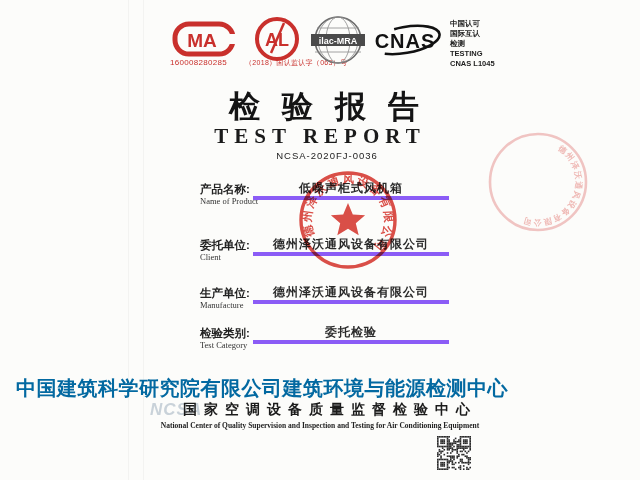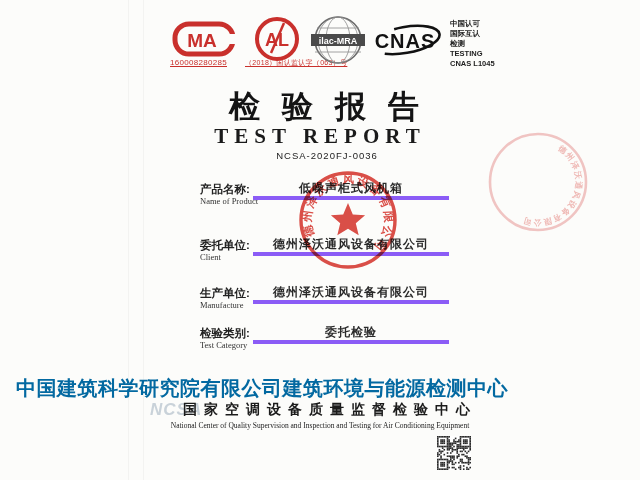--- a/index.html
+++ b/index.html
@@ -5,40 +5,40 @@
   html,body{margin:0;padding:0;}
   #page{
     position:relative;width:640px;height:480px;overflow:hidden;
     background:#fcfcfa;
     font-family:"Liberation Sans","DejaVu Sans",sans-serif;
     color:#1f1f1f;
   }
   .abs{position:absolute;}
   .fold{position:absolute;top:0;bottom:0;width:1px;background:rgba(0,0,0,0.035);}
   
-  .logo-caption{position:absolute;color:#c9302c;font-size:8px;letter-spacing:.3px;white-space:nowrap;text-decoration:underline;}
+  .logo-caption{position:absolute;color:#c9302c;font-size:8px;letter-spacing:.3px;white-space:nowrap;}
   .accred{position:absolute;left:450px;top:19px;font-size:7.5px;line-height:10px;font-weight:700;color:#222;}
   
   .title-cn{position:absolute;top:86px;left:0;width:640px;text-align:center;
     font-size:31px;font-weight:700;letter-spacing:22px;padding-left:30px;box-sizing:border-box;color:#141414;}
   .title-en{position:absolute;top:124px;left:0;width:640px;text-align:center;
     font-family:"Liberation Serif","DejaVu Serif",serif;font-size:21px;font-weight:600;letter-spacing:6px;color:#1a1a1a;}
   .report-no{position:absolute;top:150px;left:0;width:640px;text-align:center;
     font-family:Liberation Sans, sans-serif;font-size:9.5px;letter-spacing:1px;color:#222;margin-left:7px;}
   
   .row{position:absolute;left:0;top:0;width:640px;}
   .lcn{position:absolute;left:200px;top:0;font-size:11.5px;font-weight:600;color:#222;}
   .len{position:absolute;left:200px;top:14px;font-family:"Liberation Serif","DejaVu Serif",serif;font-size:8.5px;color:#333;}
   .val-wrap{position:absolute;left:253px;top:-4px;width:196px;height:18px;text-align:center;border-bottom:4px solid #8b5cf6;}
   .val{font-size:12px;font-weight:600;color:#2a2a2a;letter-spacing:1px;white-space:nowrap;}
   
   .f1{position:absolute;top:375px;left:0;width:524px;text-align:center;font-size:20px;font-weight:700;color:#0369a1;letter-spacing:.5px;}
   .f2{position:absolute;top:392px;left:0;width:640px;text-align:center;font-family:"Liberation Serif","DejaVu Serif",serif;font-size:8px;font-weight:700;color:#222;}
   .f3{position:absolute;top:401px;left:0;width:640px;text-align:center;font-size:14px;font-weight:700;letter-spacing:7px;padding-left:20px;box-sizing:border-box;color:#1b1b1b;}
-  .f4{position:absolute;top:421px;left:0;width:640px;text-align:center;font-family:"Liberation Serif","DejaVu Serif",serif;font-size:7.5px;font-weight:400;color:#222;}
+  .f4{position:absolute;top:421px;left:0;width:640px;text-align:center;font-family:"Liberation Serif","DejaVu Serif",serif;font-size:7.5px;font-weight:700;color:#222;}
   .ncsa{position:absolute;left:150px;top:400px;font-size:17px;font-weight:700;font-style:italic;letter-spacing:1px;color:#c9d2d9;}
   #qr-svg{position:absolute;left:437px;top:436px;}
   
   .seal{mix-blend-mode:multiply;}
 </style>
 </head>
 <body>
 
 <div id="page">
 

